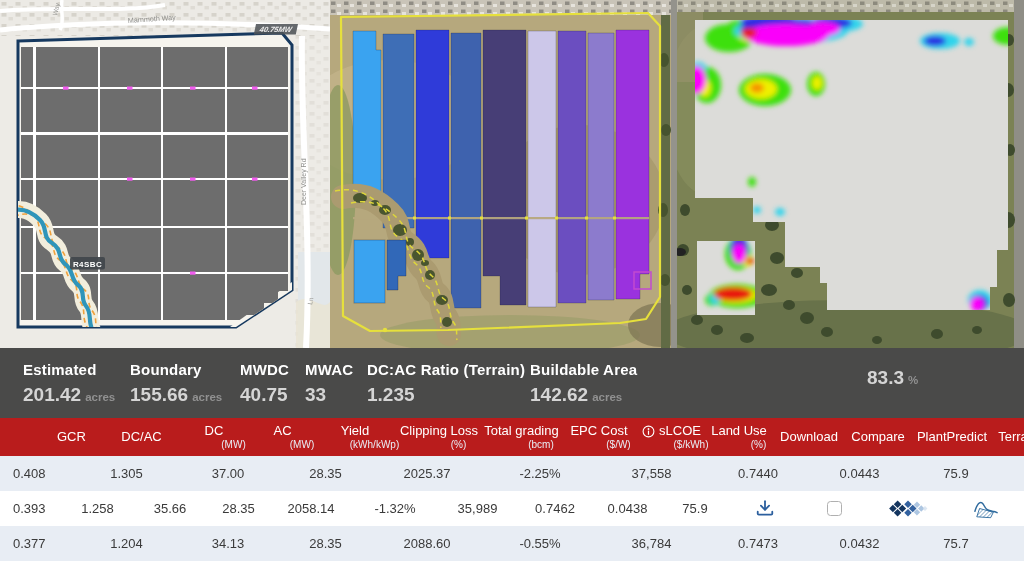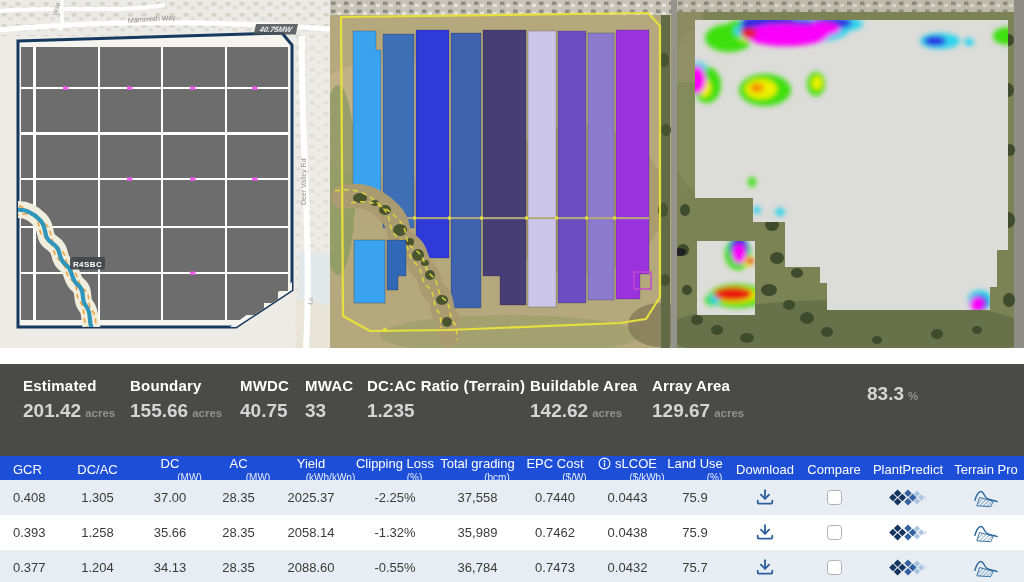--- a/index.html
+++ b/index.html
@@ -7,38 +7,38 @@
   .app{width:1024px;height:582px;position:relative;overflow:hidden;background:#fff;
        font-family:"Liberation Sans",sans-serif;}
   svg{display:block;}
   svg text{font-family:"Liberation Sans",sans-serif;}
 
   
   .maps{height:348px;display:flex;}
   .map-panel{position:relative;height:348px;overflow:hidden;}
 
   
-  .stats-bar{position:relative;height:92px;background:#4a4a49;margin-top:16px;}
+  .stats-bar{position:relative;height:70px;background:#4a4a49;}
   .stat{position:absolute;top:13px;white-space:nowrap;}
   .stat .label{font-size:15px;font-weight:bold;color:#ffffff;letter-spacing:.2px;}
   .stat .vrow{margin-top:6px;}
   .stat .value{font-size:19px;font-weight:bold;color:#d5d5d5;}
   .stat .unit{font-size:11.5px;font-weight:bold;color:#919191;margin-left:4px;}
 
   
   .tbl-grid{display:grid;grid-template-columns:60px 75px 70px 67px 78px 90px 75px 80px 65px 70px 70px 68px 80px 76px;align-items:center;}
-  .t-header{height:24px;background:#1d4ed8;color:#fff;}
+  .t-header{height:38px;background:#b91c1c;color:#fff;padding-left:44px;}
   .th{display:flex;flex-direction:column;align-items:center;justify-content:center;line-height:1.2;text-align:center;}
   .th .lbl{font-size:13px;}
   .th .sub{font-size:10px;color:#e9eef6;margin-left:39px;}
   .th .sub:empty{display:none;}
   .th.first{align-items:flex-start;padding-left:13px;}
   .lblrow{display:flex;align-items:center;gap:4px;}
   .t-row{height:35px;font-size:13px;color:#3a3a3a;}
-  .t-row.odd{background:#e8edf4;}
+  .t-row.odd{background:#e8edf4;gap:29px;}
   .t-row.even{background:#ffffff;}
   .cell{text-align:center;}
   .cell.first{text-align:left;padding-left:13px;}
   .icon-cell{display:flex;align-items:center;justify-content:center;}
   .icon-btn{background:none;border:none;padding:1px;margin:0;cursor:pointer;line-height:0;}
   .checkbox{display:inline-block;width:15px;height:15px;background:#fff;border:1.5px solid #b0b0b0;border-radius:3.5px;cursor:pointer;}
   .page-bottom{height:7px;background:#fff;}
   .defs-holder{position:absolute;width:0;height:0;overflow:hidden;}
 </style>
 </head>
@@ -353,24 +353,20 @@
       <div class="vrow"><span class="value">33</span><span class="unit"></span></div>
     </div>
     <div class="stat" style="left:367px">
       <div class="label">DC:AC Ratio (Terrain)</div>
       <div class="vrow"><span class="value">1.235</span><span class="unit"></span></div>
     </div>
     <div class="stat" style="left:530px">
       <div class="label">Buildable Area</div>
       <div class="vrow"><span class="value">142.62</span><span class="unit">acres</span></div>
     </div>
-    <div class="stat" style="left:652px">
-      <div class="label">Array Area</div>
-      <div class="vrow"><span class="value">129.67</span><span class="unit">acres</span></div>
-    </div>
     <div class="stat" style="left:867px">
       <div class="vrow"><span class="value">83.3</span><span class="unit">%</span></div>
     </div>
   </div>
 
   <div>
     <div class="t-header tbl-grid">
       <div class="th first">
           <span class="lbl">GCR</span>
         </div>

